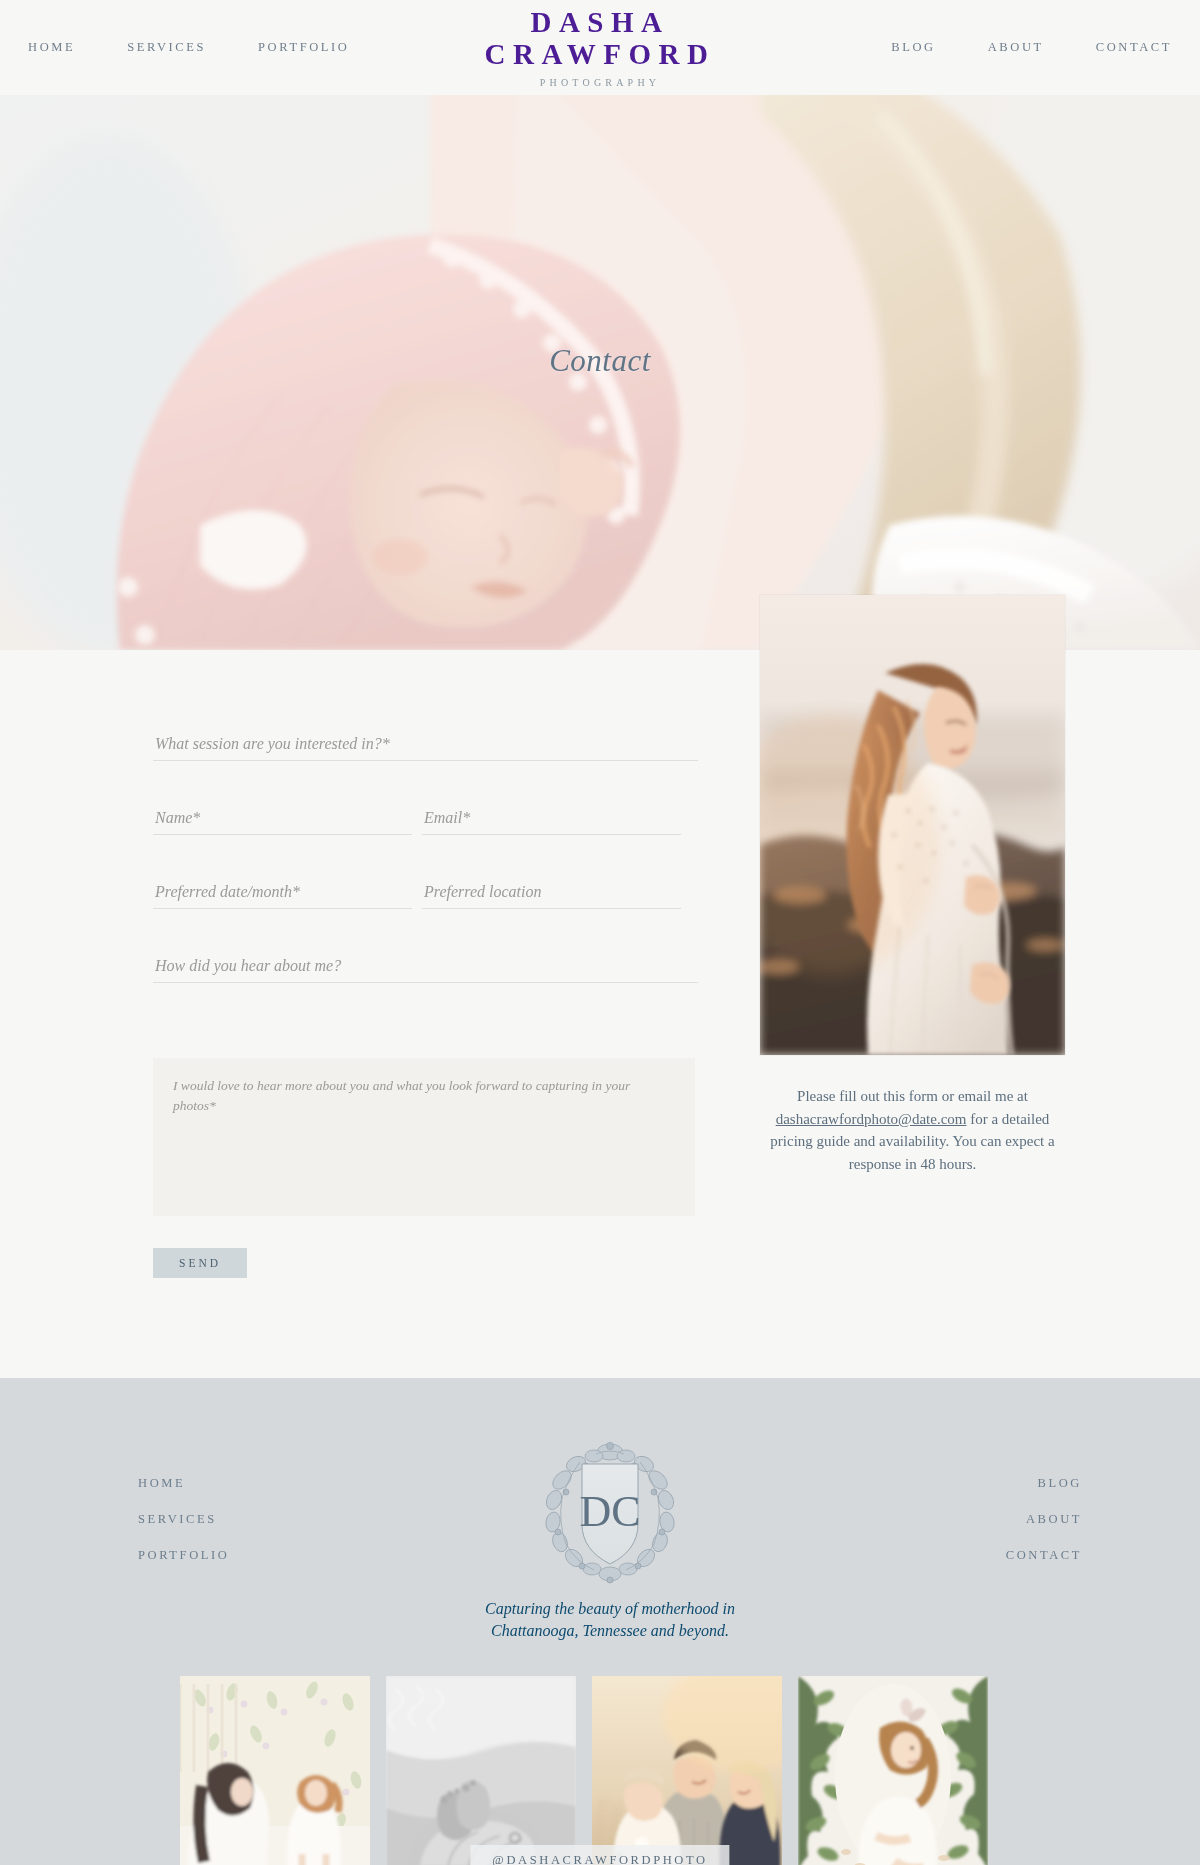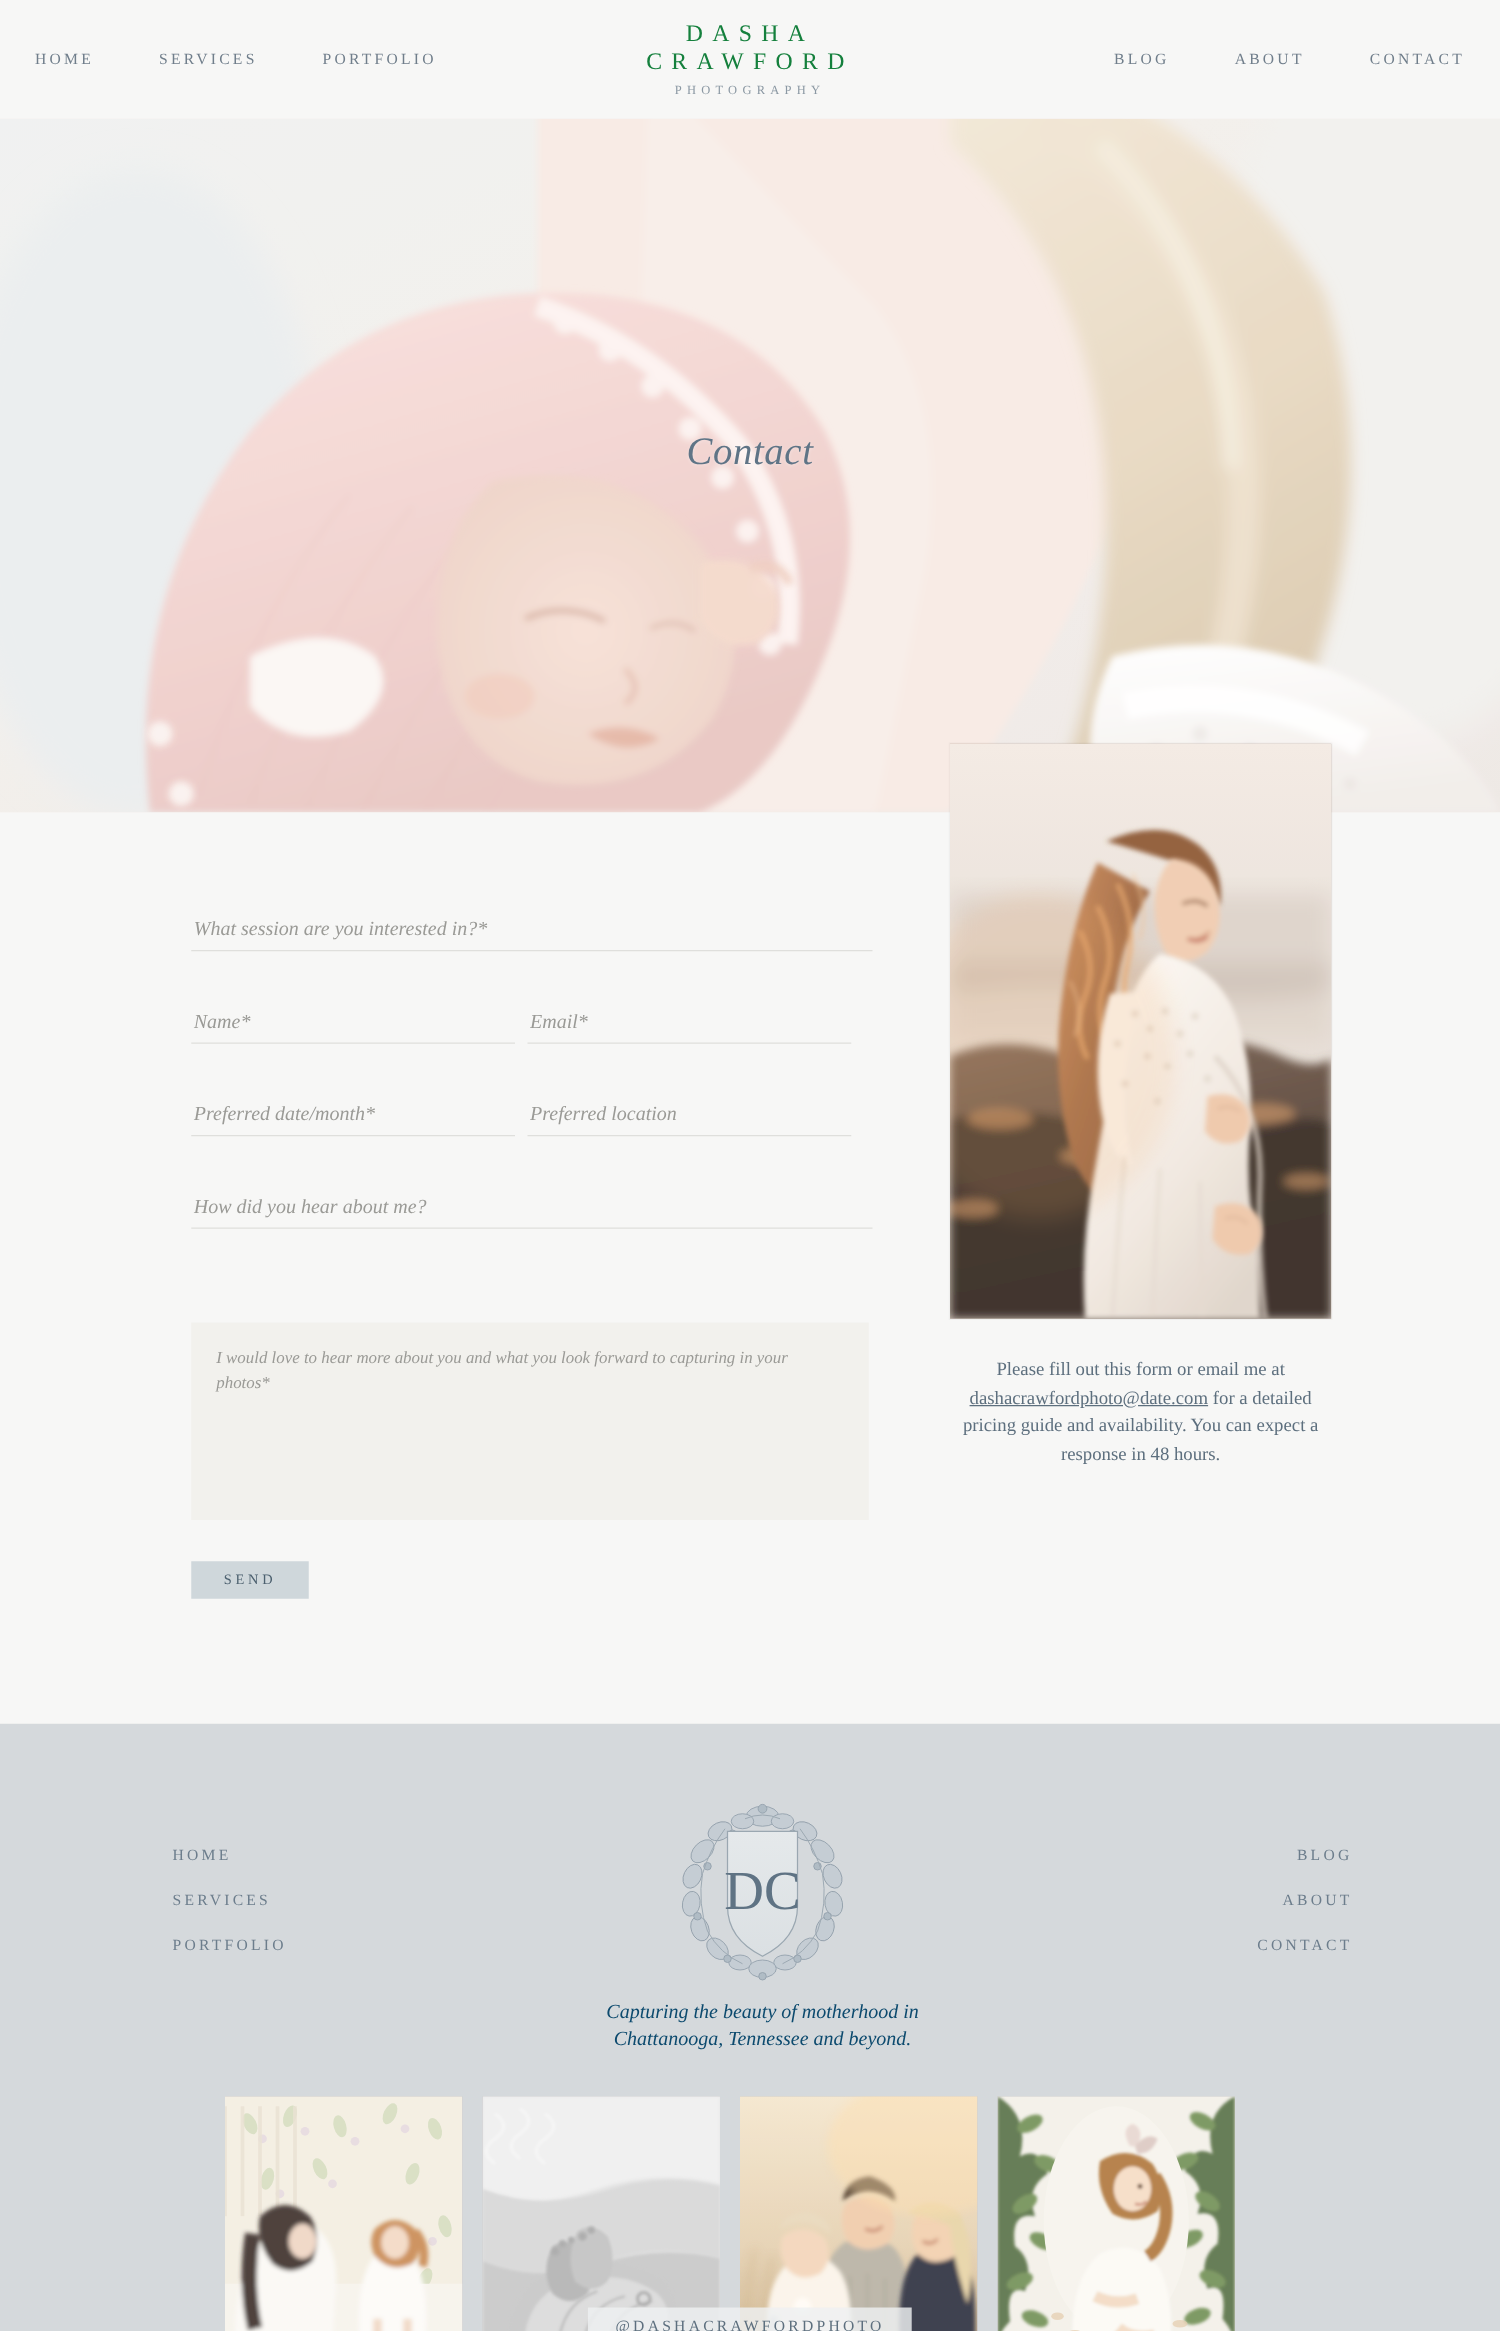--- a/index.html
+++ b/index.html
@@ -39,25 +39,25 @@
     position: absolute;
     left: 50%;
     top: 50%;
     transform: translate(-50%, -50%);
     text-align: center;
     line-height: 1;
     cursor: pointer;
   }
   .logo-l1, .logo-l2 {
     font-family: "Liberation Serif", serif;
-    font-size: 19px;
+    font-size: 29px;
     letter-spacing: 7.5px;
-    color: #15803d;
+    color: #4c1d95;
     display: block;
-    font-weight: 400;
+    font-weight: 700;
   }
   .logo-l2 { margin-top: 3px; }
   .logo-sub {
     display: block;
     font-family: "Liberation Serif", serif;
     font-size: 10px;
     letter-spacing: 4.2px;
     color: #8b98a3;
     margin-top: 9px;
   }

